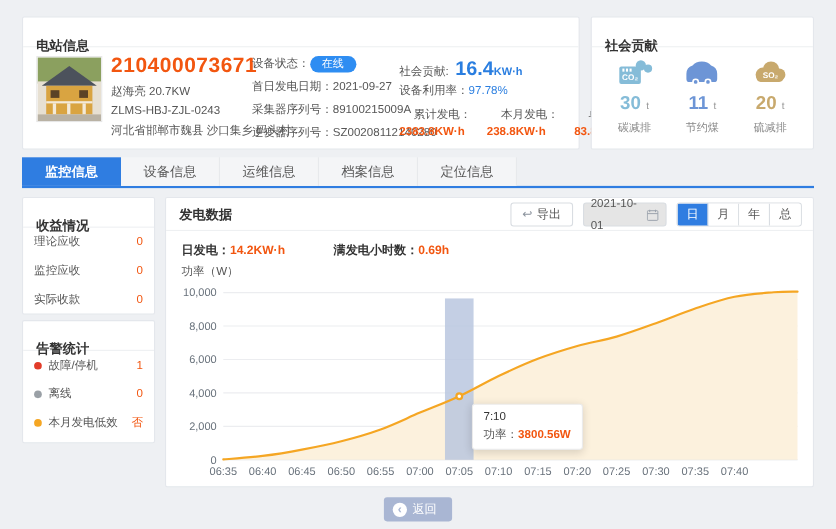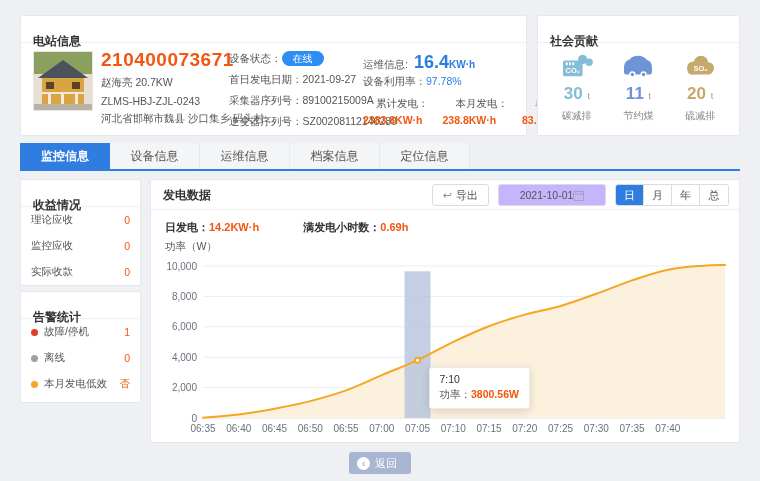--- a/index.html
+++ b/index.html
@@ -47,21 +47,21 @@
   .kv-row { display:flex; justify-content:space-between; align-items:center; padding:0 10px; height:26px; font-size:10.5px; color:#555; }
   .kv-row .v { color:#f25610; }
   .dot { display:inline-block; width:7px; height:7px; border-radius:50%; margin-right:6px; vertical-align:middle; }
 
   
   #chartpanel { left:150px; top:179px; width:590px; height:264px; }
   .cp-hd { position:relative; height:30px; line-height:30px; padding:0 12px; border-bottom:1px solid #eef0f2; font-weight:bold; font-size:12px; }
   .cp-controls { position:absolute; right:10px; top:4px; height:22px; display:flex; gap:9px; font-weight:normal;padding-left:28px; }
   .btn-export { height:22px; line-height:20px; border:1px solid #d9dde2; border-radius:3px; background:#fff; padding:0 10px; font-size:11px; color:#555; cursor:pointer; }
   .btn-export .ic { color:#8a929c; margin-right:4px; }
-  .datebox { width:108px; height:22px; line-height:20px; border:1px solid #d9dde2; border-radius:3px; background:#c4b5fd; padding:0 6px; font-size:10.5px; color:#555; display:flex; justify-content:center; align-items:center; cursor:pointer; }
+  .datebox { width:76px; height:22px; line-height:20px; border:1px solid #d9dde2; border-radius:3px; background:#e5e5e5; padding:0 6px; font-size:10.5px; color:#555; display:flex; justify-content:center; align-items:center; cursor:pointer; }
   .rangegrp { display:flex; height:22px; border:1px solid #d9dde2; border-radius:3px; overflow:hidden; }
   .rbtn { width:28px; height:22px; line-height:21px; text-align:center; font-size:11px; color:#555; background:#fff; border-right:1px solid #d9dde2; cursor:pointer; }
   .rbtn:last-child { border-right:none; }
   .rbtn.active { background:#2f7de1; color:#fff; }
 
   .cp-stats { position:absolute; left:14px; top:40px; font-size:11px; color:#333; font-weight:bold; white-space:nowrap; }
   .cp-stats .ov { color:#f25610; }
   .cp-stats .gap { display:inline-block; width:38px; }
   .ylabel { position:absolute; left:14px; top:60px; font-size:10.5px; color:#555; }
   .chartbox { position:absolute; left:8px; top:60px; width:574px; height:198px; }
@@ -102,21 +102,21 @@
       <div class="sub">河北省邯郸市魏县 沙口集乡 码头村</div>
     </div>
     <div class="stat-col">
       <div class="row"><span>设备状态：</span><span class="badge">在线</span></div>
       <div class="row"><span>首日发电日期：</span><span>2021-09-27</span></div>
       <div class="row"><span>采集器序列号：</span><span>89100215009A</span></div>
       <div class="row"><span>逆变器序列号：</span><span>SZ00208112140280</span></div>
     </div>
     <div class="gen-col">
       <div class="today-line">
-        <span>运维信息:</span><span class="today-val">16.4</span><span class="today-unit">KW·h</span>
+        <span>社会贡献:</span><span class="today-val">16.4</span><span class="today-unit">KW·h</span>
       </div>
       <div class="util-line">
         <span>设备利用率：</span><span class="blue-val">97.78%</span>
       </div>
       <div class="gen-cols3">
         <div class="c">
           <div class="lab">累计发电：</div>
           <div class="val">2383.8KW·h</div>
         </div>
         <div class="c">

